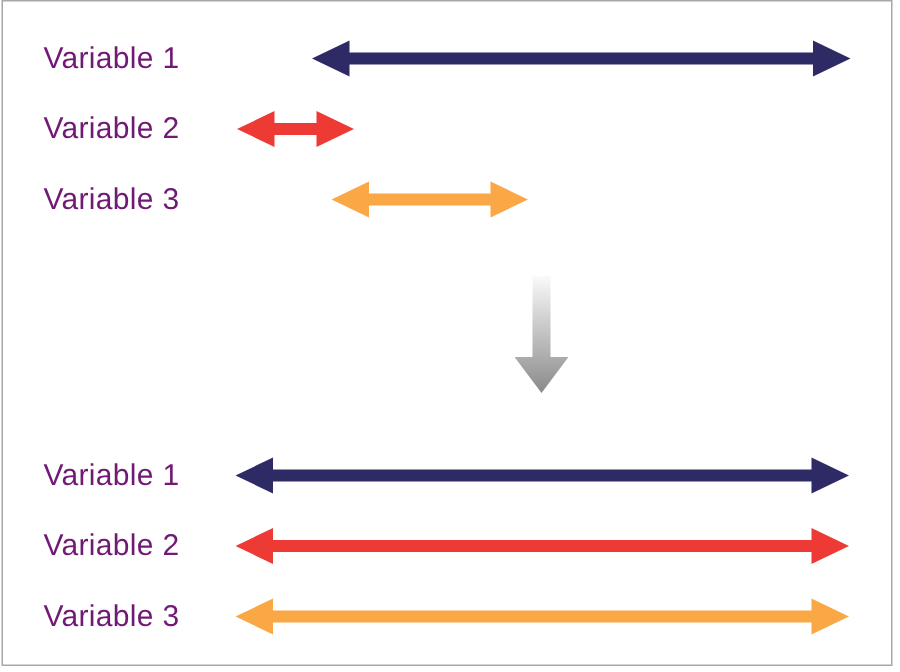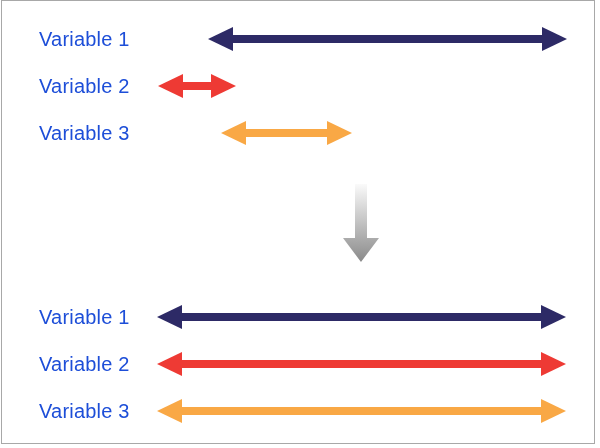--- a/index.html
+++ b/index.html
@@ -13,26 +13,26 @@
   }
   .frame {
     position: absolute;
     left: 1px; top: 0px;
     width: 592px; height: 442px;
     border: 1px solid #a8a8a8;
     pointer-events: none;
   }
   .row-label {
     position: absolute;
-    left: 39px;
+    left: 29px;
     height: 26px;
     line-height: 26px;
     font-size: 20px;
     letter-spacing: 0.2px;
-    color: #1d4ed8;
+    color: #701a75;
     white-space: nowrap;
   }
   .arrow {
     position: absolute;
     height: 24px;
     display: flex;
     align-items: center;
   }
   .arrow .head-left {
     width: 0; height: 0;

